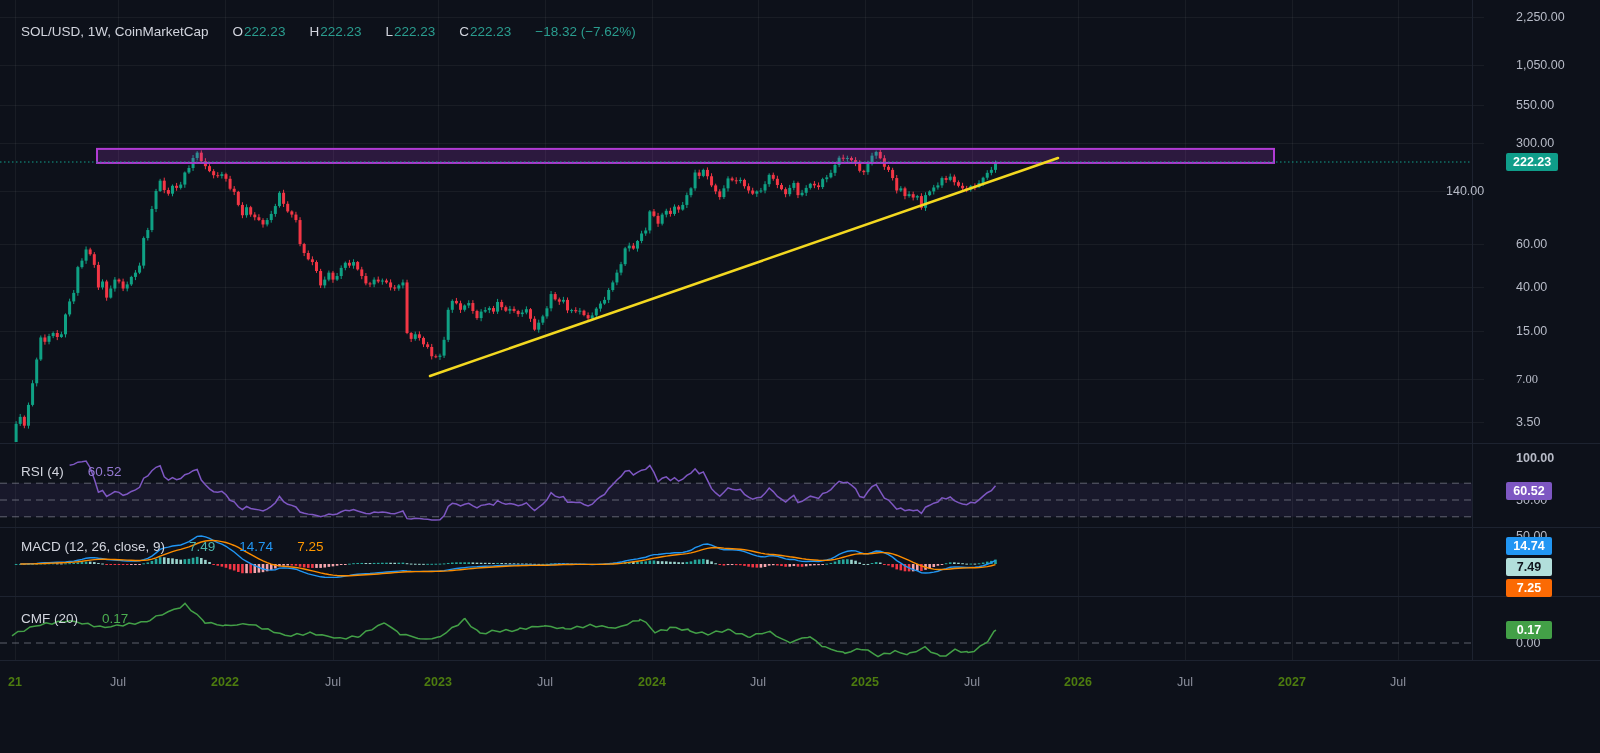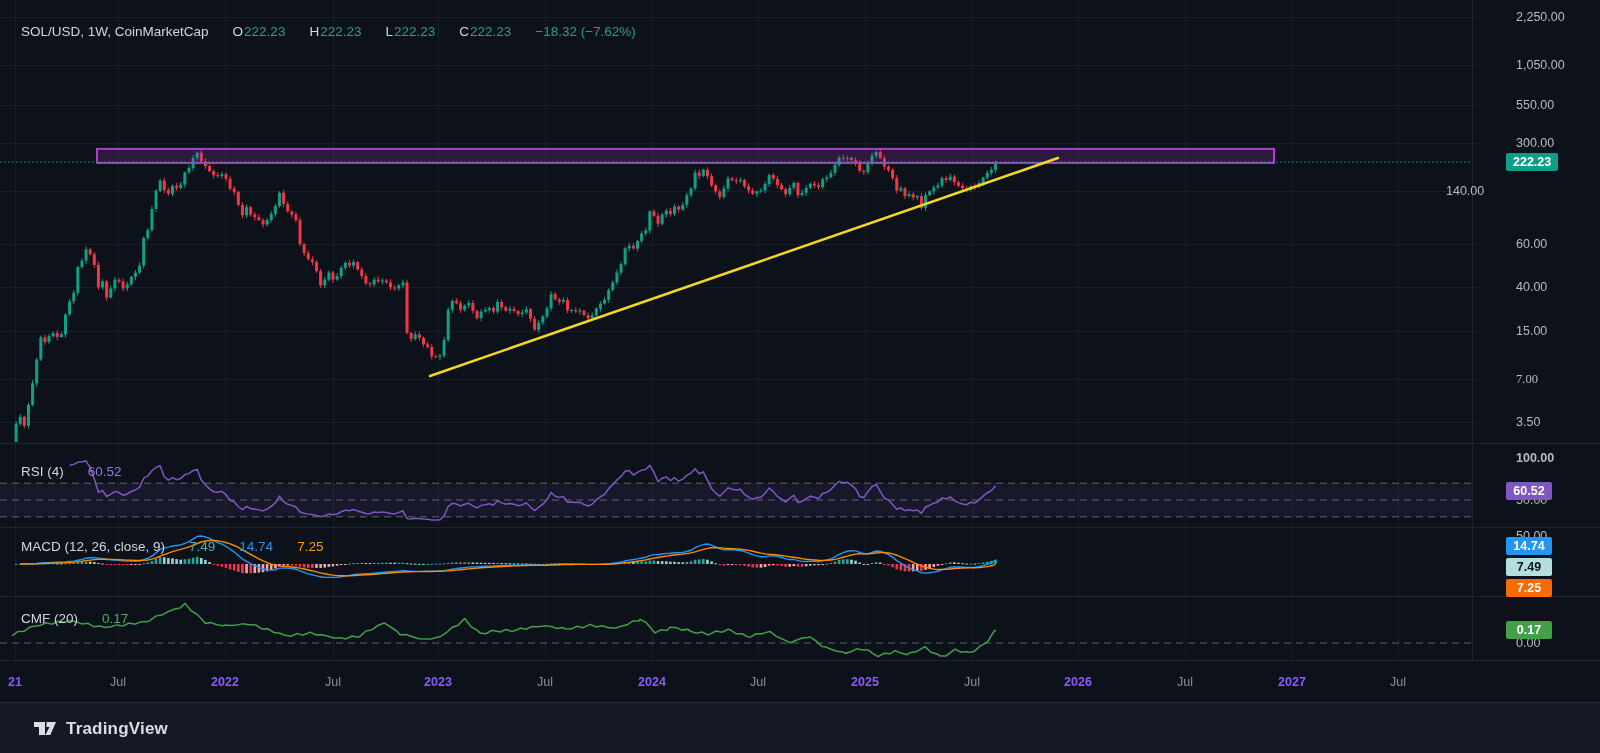--- a/index.html
+++ b/index.html
@@ -1,21 +1,21 @@
 <!DOCTYPE html>
 <html><head>
 <meta charset="utf-8">
 <style>
   html,body{margin:0;padding:0;background:#0d111a;}
   .stage{position:relative;width:1600px;height:753px;background:#0d111a;overflow:hidden;
          font-family:"Liberation Sans","DejaVu Sans",sans-serif;}
   #chart-canvas{position:absolute;left:0;top:0;z-index:1;}
   .tick-label{position:absolute;left:1516px;color:#b7bbc7;font-size:12.5px;line-height:16px;z-index:2;white-space:nowrap;}
   .time-label{position:absolute;top:675px;transform:translateX(-50%);font-size:12.5px;color:#8a8e9b;z-index:2;}
-  .time-label.major{color:#8b5cf6;font-weight:700;}
+  .time-label.major{color:#4d7c0f;font-weight:700;}
   .badge{position:absolute;left:1506px;min-width:46px;box-sizing:border-box;text-align:center;
          padding:0 7px;font-size:12.5px;font-weight:700;color:#fff;border-radius:2px;
          height:18px;line-height:18px;z-index:4;}
   .legend{position:absolute;display:flex;gap:24px;font-size:13.5px;color:#d2d5de;z-index:5;
           align-items:baseline;white-space:nowrap;}
   .legend .val{font-weight:400;}
   .pair{display:inline-flex;gap:1px;}
   .footer{position:absolute;left:0;top:702px;width:1600px;height:51px;background:#141924;
           border-top:1px solid #222836;z-index:3;display:flex;align-items:center;}
   .brand{display:flex;align-items:center;gap:8px;margin-left:33px;color:#dbdee5;
@@ -848,29 +848,20 @@
   <div class="badge" style="top:153px;background:#0f9d8a;">222.23</div>
   <div class="badge" style="top:482px;background:#7e57c2;">60.52</div>
   <div class="badge" style="top:537px;background:#2196f3;">14.74</div>
   <div class="badge" style="top:558px;background:#b2dfdb;color:#10141d;">7.49</div>
   <div class="badge" style="top:579px;background:#fb6a04;">7.25</div>
   <div class="badge" style="top:621px;background:#43a047;">0.17</div>
 
   <div style="position:absolute;left:1473px;top:0;width:127px;height:660px;z-index:0;"></div>
   <div style="position:absolute;left:0;top:661px;width:1600px;height:41px;z-index:0;"></div>
 
-  <div class="footer">
-    <div class="brand">
-      <svg width="25" height="25" viewBox="0 0 25 25">
-        <path d="M1,6 h11 v13 h-6 v-8 h-5 z" fill="#dbdee5"></path>
-        <path d="M13.5,6 H23 L17.3,19 H12.3 L16.6,11 H13.5 z" fill="#dbdee5"></path>
-      </svg>
-      <span>TradingView</span>
-    </div>
-  </div>
 <div class="tick-label" style="top: 528.133px; left: 1516px;">50.00</div>
     <div class="tick-label" style="top: 9.00154px; left: 1516px;">2,250.00</div>
     <div class="tick-label" style="top: 56.742px; left: 1516px;">1,050.00</div>
     <div class="tick-label" style="top: 97.2467px; left: 1516px;">550.00</div>
     <div class="tick-label" style="top: 135.215px; left: 1516px;">300.00</div>
     <div class="tick-label" style="top: 182.956px; left: 1446px;">140.00</div>
     <div class="tick-label" style="top: 236.03px; left: 1516px;">60.00</div>
     <div class="tick-label" style="top: 279.449px; left: 1516px;">40.00</div>
     <div class="tick-label" style="top: 322.868px; left: 1516px;">15.00</div>
     <div class="tick-label" style="top: 370.608px; left: 1516px; font-family: Liberation Serif, serif;">7.00</div>

